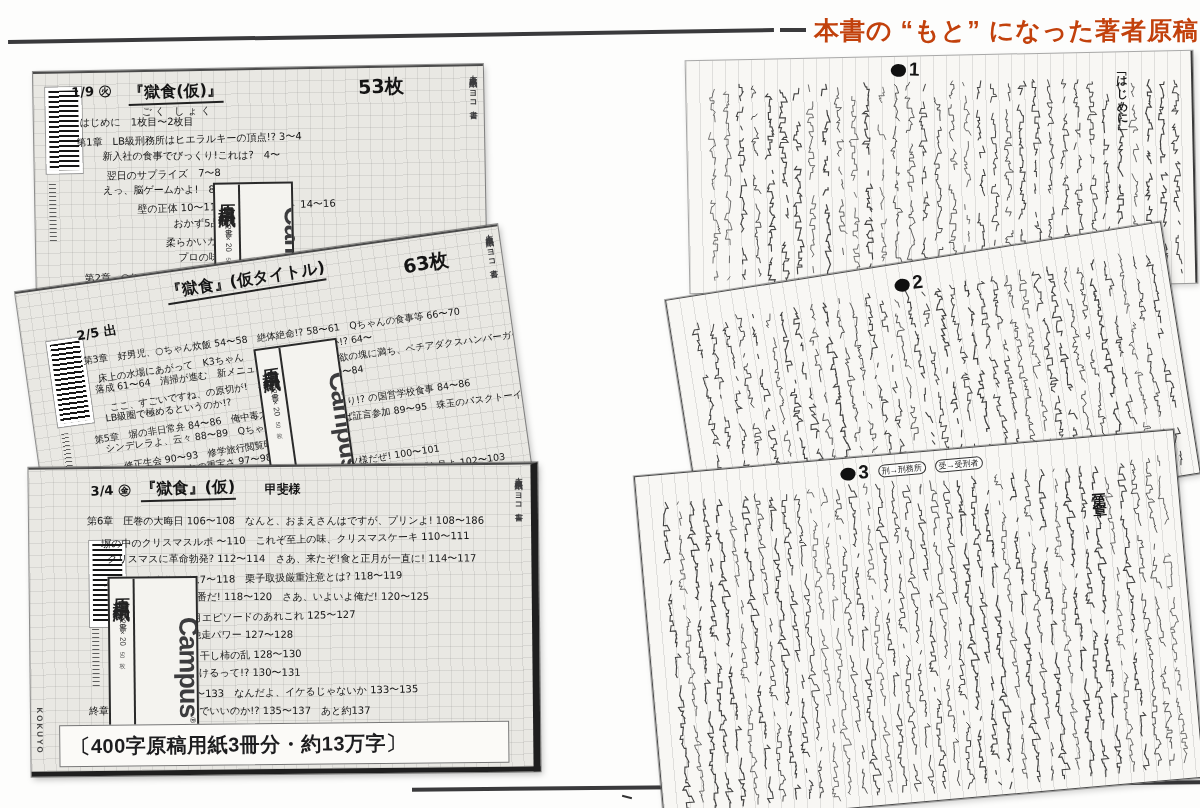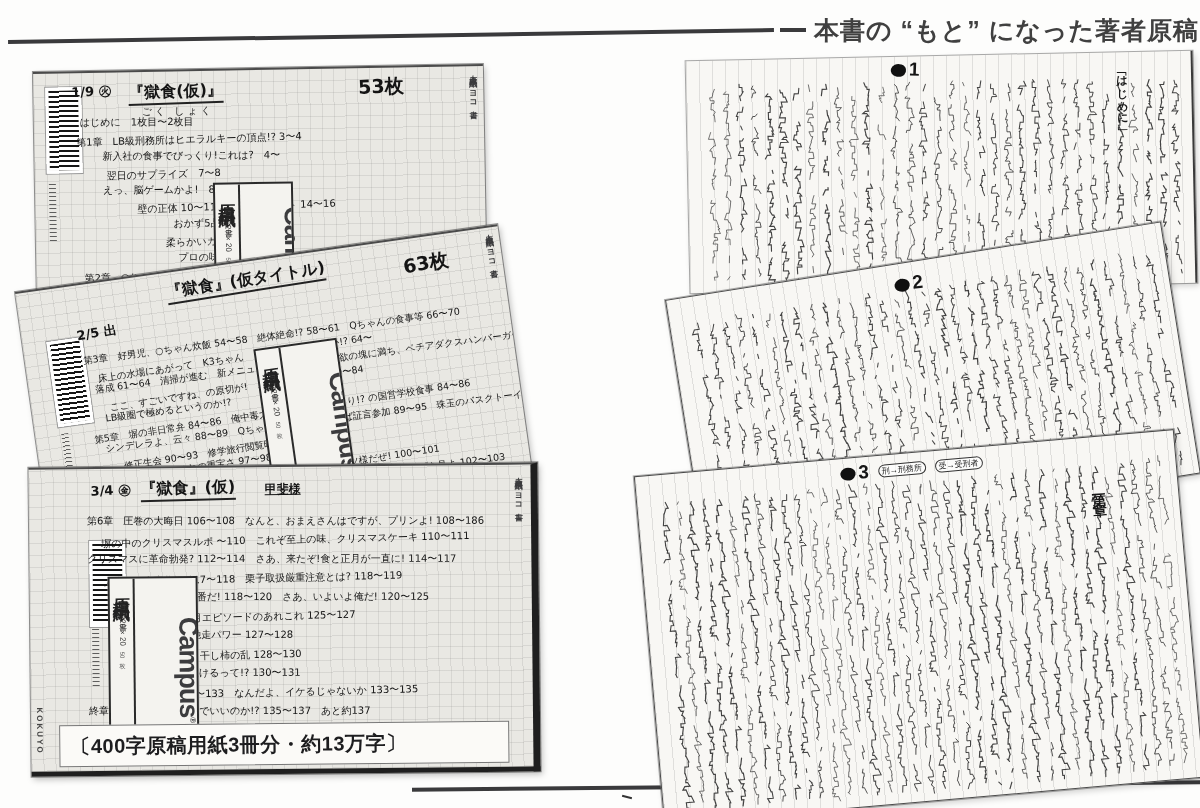--- a/index.html
+++ b/index.html
@@ -6,21 +6,21 @@
   #canvas{position:relative;width:1200px;height:808px;background:#fdfdfc;overflow:hidden;
           font-family:"Liberation Sans","DejaVu Sans",sans-serif;color:#1c1c1c;}
   .abs{position:absolute;}
 
   
   .rule{background:#3a3a3c;}
   #top-rule{left:8px;top:34px;width:766px;height:4px;transform:rotate(-0.9deg);}
   #bottom-rule{left:412px;top:784px;width:790px;height:4px;transform:rotate(-0.55deg);}
   #title-row{left:780px;top:12px;width:418px;height:36px;display:flex;align-items:center;gap:8px;}
   .title-dash{width:26px;height:4px;background:#3a3a3c;flex:0 0 auto;}
-  #page-title{font-size:25px;font-weight:bold;letter-spacing:1px;color:#404040;white-space:nowrap;}
+  #page-title{font-size:25px;font-weight:bold;letter-spacing:1px;color:#c2410c;white-space:nowrap;}
 
   
   .cover{position:absolute;background-color:#e9e8e3;overflow:hidden;
     background-image:
       repeating-linear-gradient(0deg, rgba(95,95,95,.13) 0 1px, transparent 1px 12px),
       repeating-linear-gradient(90deg, rgba(95,95,95,.13) 0 1px, transparent 1px 12px);
     box-shadow:0 0 0 1px rgba(60,60,60,.55), 2px 3px 6px rgba(0,0,0,.25);}
   #cover1{left:35px;top:68px;width:450px;height:240px;transform:rotate(-1deg);z-index:1;border-top:2px solid #4a4a4a;}
   #cover2{left:15px;top:292px;width:487px;height:255px;transform:rotate(-8deg);transform-origin:top left;z-index:2;border-top:2px solid #4a4a4a;}
   #cover3{left:30px;top:465px;width:502px;height:302px;transform:rotate(-0.6deg);z-index:3;
@@ -154,25 +154,25 @@
       </div>
     </div>
   </div>
 
   <div class="cover" id="cover3">
     <div class="barcode" style="left:60px;top:72px;"></div>
     <div class="microtext" style="left:62px;top:160px;"></div>
     <div class="corner-label" style="right:8px;top:8px;">原稿用紙/ヨコ書</div>
     <div class="abs hand cov-date" style="left:62px;top:13px;">3/4 ㊎</div>
     <div class="abs hand cov-title" style="left:112px;top:10px;">『獄食』(仮)</div>
-    <div class="abs hand cov-addressee" style="left:236px;top:14px;text-decoration:underline;">甲斐様</div>
+    <div class="abs hand cov-addressee" style="left:236px;top:14px;">甲斐様</div>
     <div class="notes hand" id="notes3" style="left:58px;top:44px;">
         <div class="note-line" style="font-size: 10px; line-height: 19px; margin-left: 0px; transform: rotate(0.5deg);">第6章　圧巻の大晦日 106〜108　なんと、おまえさんはですが、プリンよ! 108〜186</div>
         <div class="note-line" style="font-size: 10px; line-height: 19px; margin-left: 14px; transform: rotate(-0.7deg);">塀の中のクリスマスルポ 〜110　これぞ至上の味、クリスマスケーキ 110〜111</div>
-        <div class="note-line" style="font-size: 10px; line-height: 19px; margin-left: 0; transform: rotate(0.5deg);">クリスマスに革命勃発? 112〜114　さあ、来たぞ!食と正月が一直に! 114〜117</div>
+        <div class="note-line" style="font-size: 10px; line-height: 19px; margin-left: 20px; transform: rotate(0.5deg);">クリスマスに革命勃発? 112〜114　さあ、来たぞ!食と正月が一直に! 114〜117</div>
         <div class="note-line" style="font-size: 10px; line-height: 19px; margin-left: 16px; transform: rotate(-0.7deg);">大晦日の食事作況 117〜118　栗子取扱厳重注意とは? 118〜119</div>
         <div class="note-line" style="font-size: 10px; line-height: 19px; margin-left: 20px; transform: rotate(0.5deg);">午後9時20分 2の出番だ! 118〜120　さあ、いよいよ俺だ! 120〜125</div>
         <div class="note-line" style="font-size: 10px; line-height: 19px; margin-left: 40px; transform: rotate(-0.7deg);">仰天!呪腹、正月エピソードのあれこれ 125〜127</div>
         <div class="note-line" style="font-size: 10px; line-height: 19px; margin-left: 24px; transform: rotate(0.5deg);">腹吹っ飛ばす? 御馳走パワー 127〜128</div>
         <div class="note-line" style="font-size: 10px; line-height: 19px; margin-left: 34px; transform: rotate(-0.7deg);">執念か? 怨念か? 干し柿の乱 128〜130</div>
         <div class="note-line" style="font-size: 10px; line-height: 19px; margin-left: 40px; transform: rotate(0.5deg);">御馳走で腰が抜けるって!? 130〜131</div>
         <div class="note-line" style="font-size: 10px; line-height: 19px; margin-left: 34px; transform: rotate(-0.7deg);">虎になる!? 131〜133　なんだよ、イケるじゃないか 133〜135</div>
         <div class="note-line" style="font-size: 10px; line-height: 19px; margin-left: 0px; transform: rotate(0.5deg);">終章　獄食、最後の食事でいいのか!? 135〜137　あと約137</div>
       </div>
     <div class="campus-label" style="left:78px;top:108px;width:86px;height:182px;">

